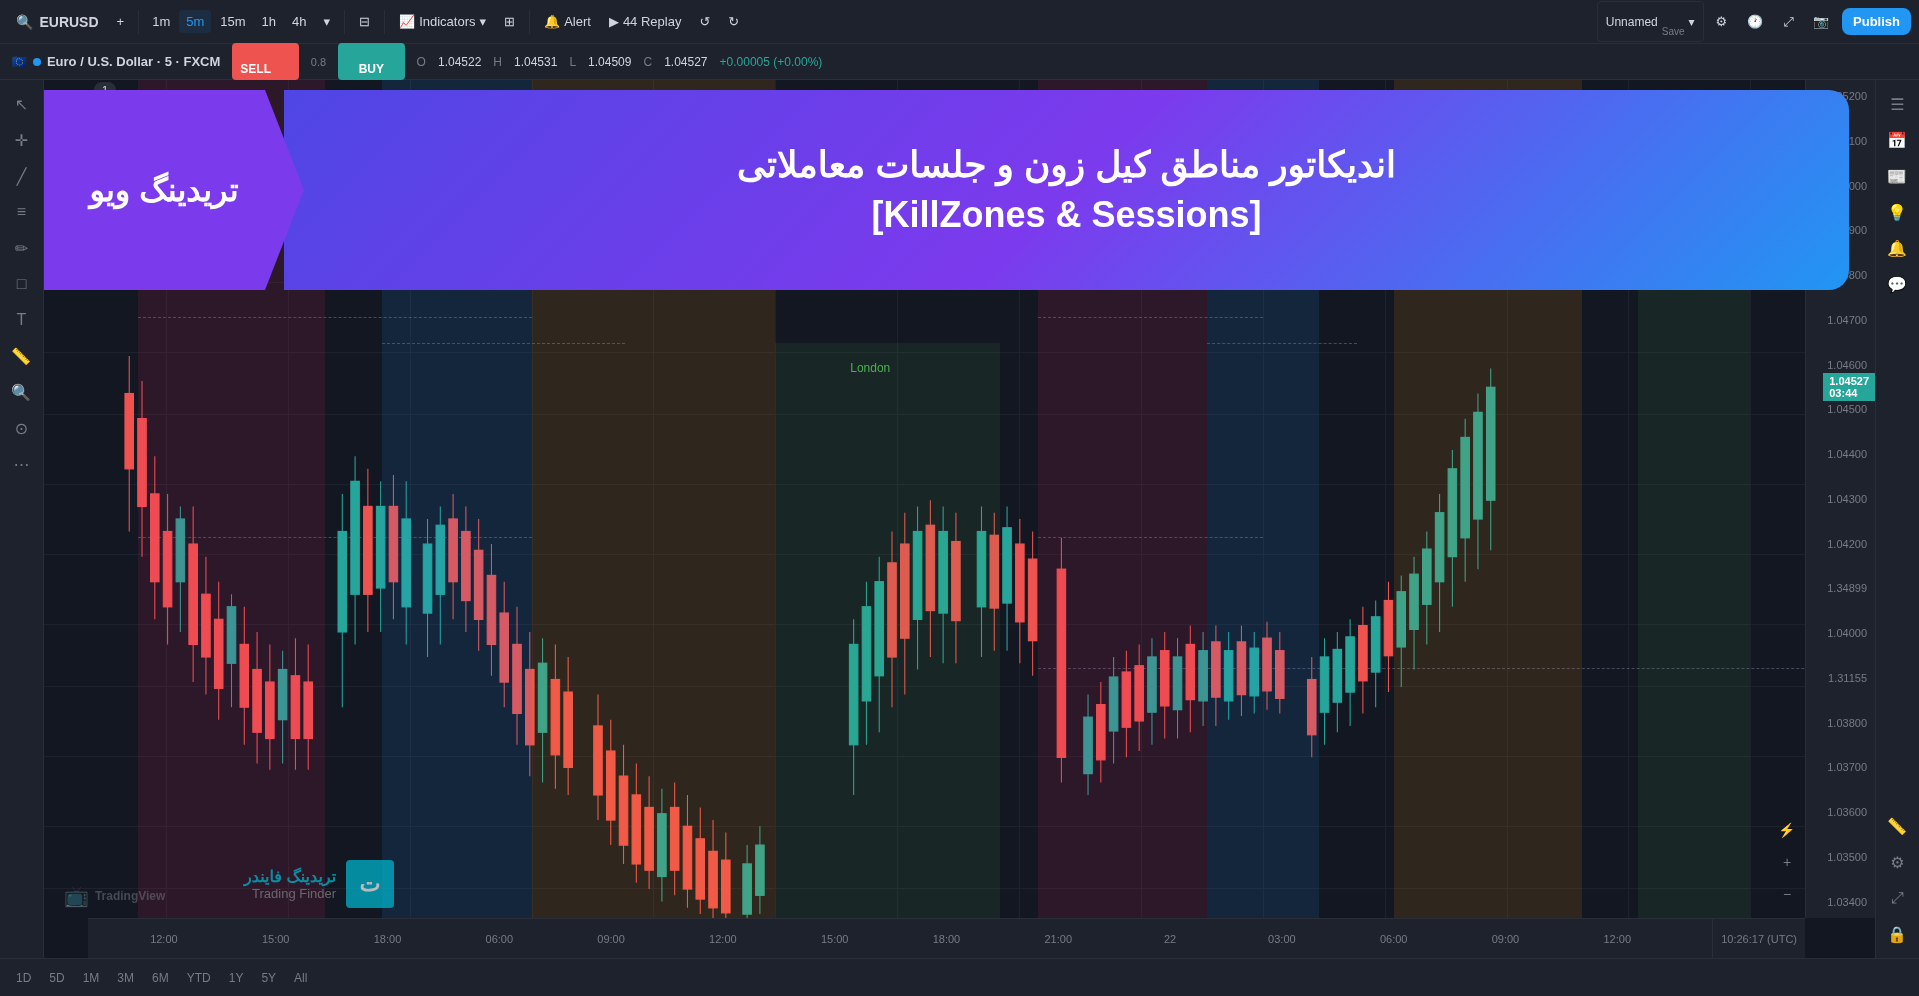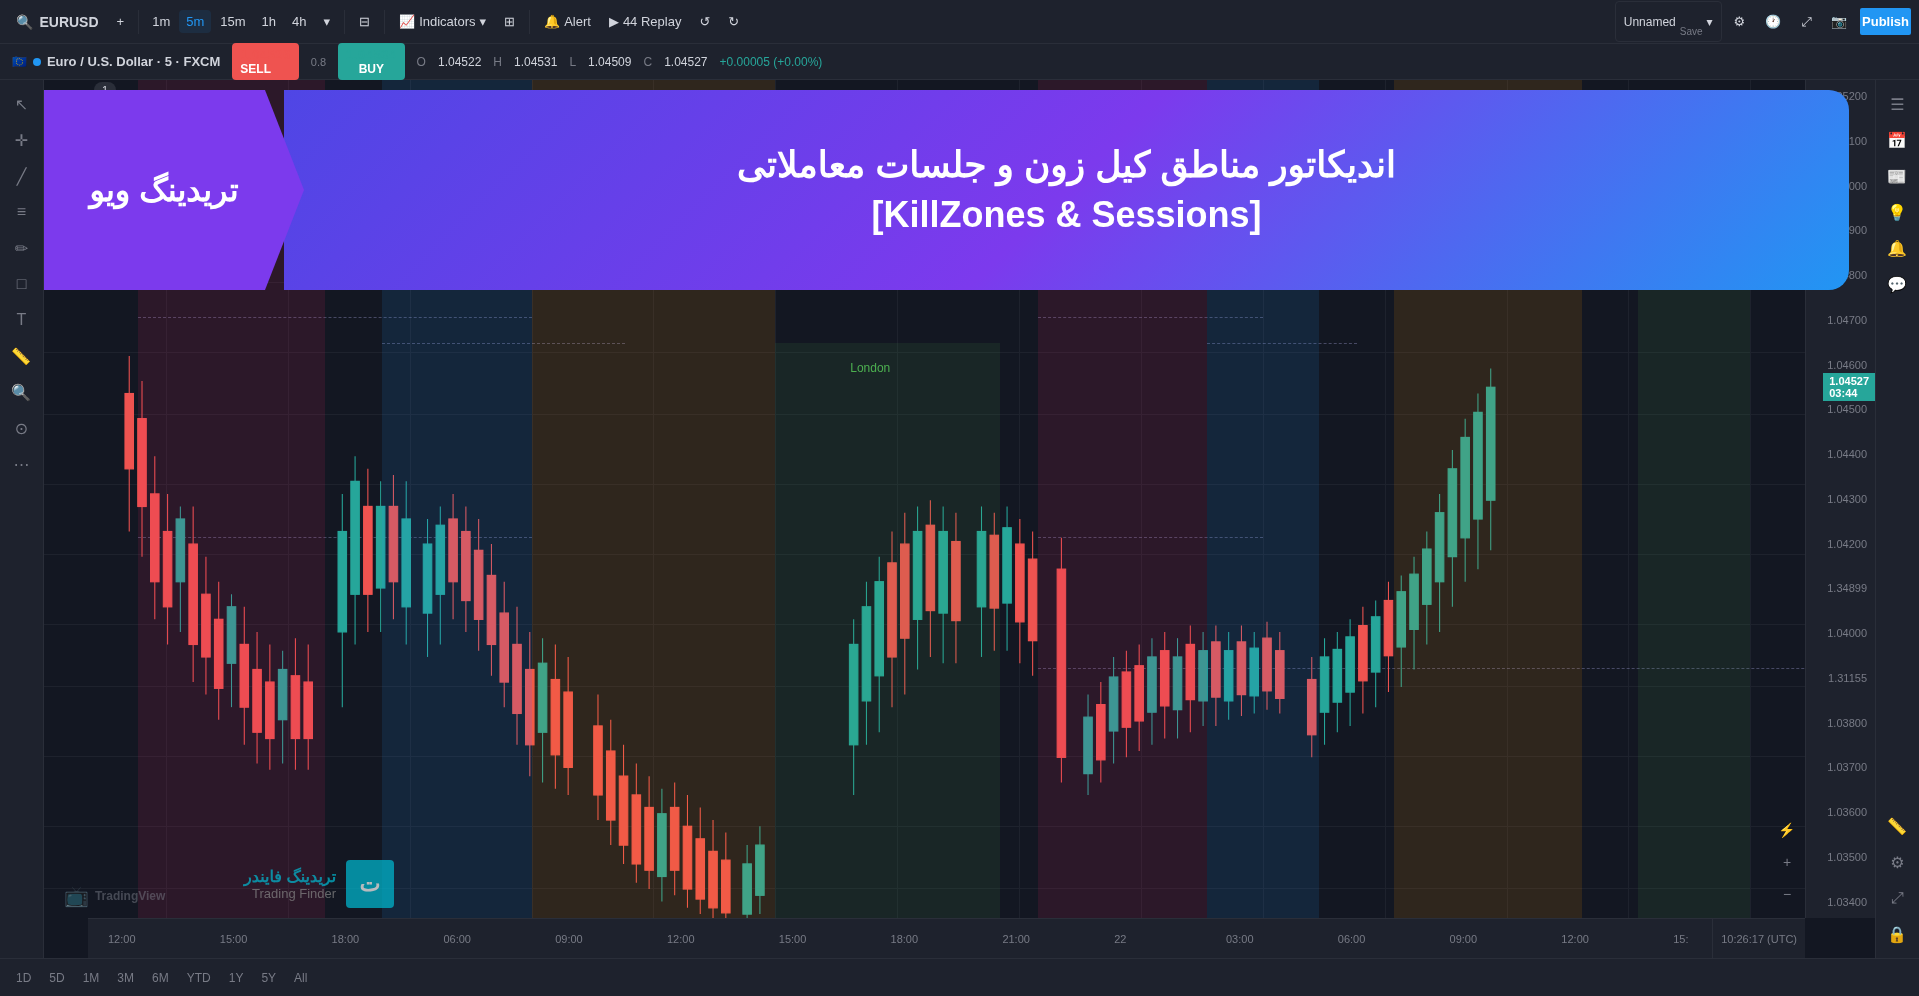--- a/index.html
+++ b/index.html
@@ -52,22 +52,22 @@
     .toolbar-right {
       margin-left: auto;
       display: flex;
       align-items: center;
       gap: 4px;
     }
     .publish-btn {
       background: #2196f3;
       color: white;
       border: none;
-      border-radius: 2px;
-      padding: 6px 2px;
+      border-radius: 8px;
+      padding: 6px 11px;
       font-size: 13px;
       font-weight: 600;
       cursor: pointer;
     }
     .unnamed-btn {
       display: flex;
       align-items: center;
       gap: 4px;
       padding: 4px 8px;
       border-radius: 4px;
@@ -193,21 +193,21 @@
       height: 40px;
       background: #1e222d;
       border-top: 1px solid #2a2e39;
       display: flex;
       align-items: center;
       padding: 0 20px;
       font-size: 11px;
       color: #787b86;
       z-index: 3;
     }
-    .time-label { flex: 1; }
+    .time-label { flex: 1; text-align: center; }
 
     
     .grid-line-h {
       position: absolute;
       left: 0;
       right: 0;
       height: 1px;
       background: #1e222d;
     }
     .grid-line-v {

